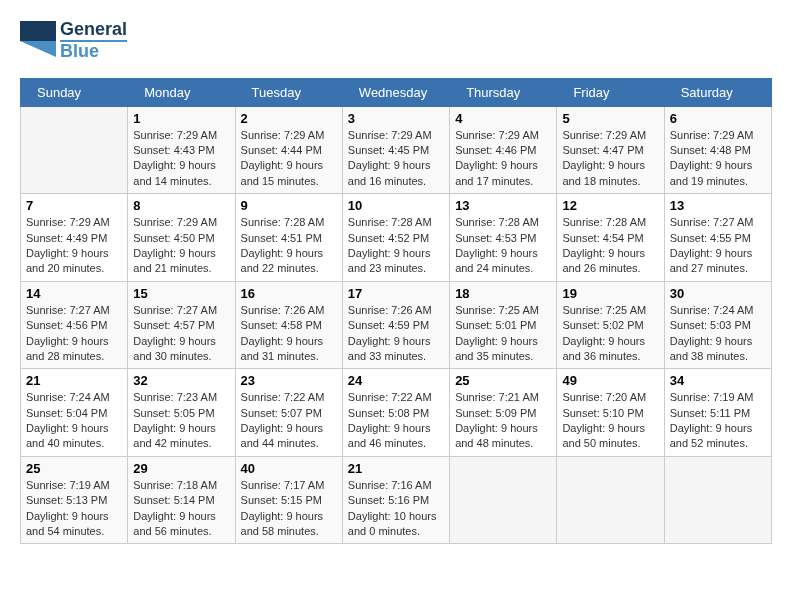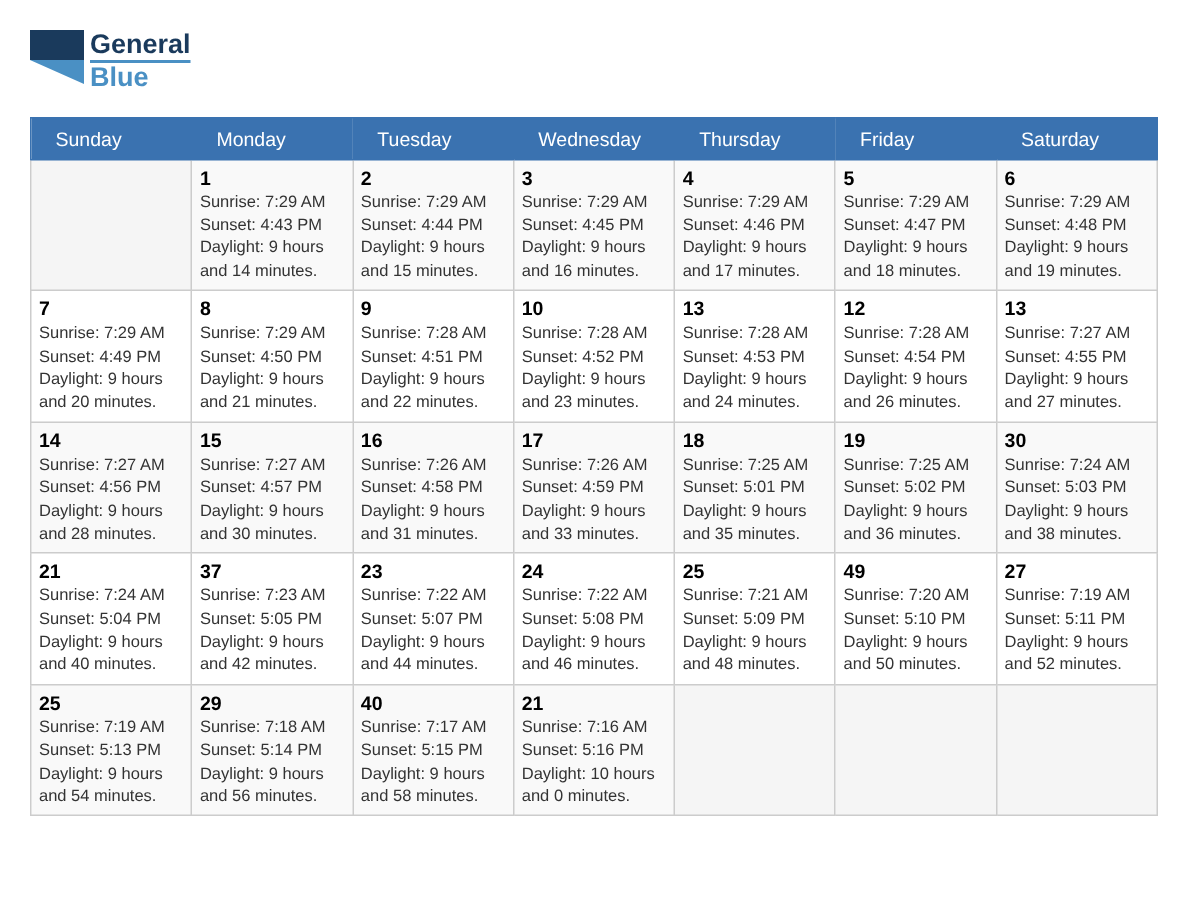--- a/index.html
+++ b/index.html
@@ -202,41 +202,41 @@
           <span class="day-number">30</span>
           <div class="day-info">Sunrise: 7:24 AM<br>Sunset: 5:03 PM<br>Daylight: 9 hours and 38 minutes.</div>
         </td>
       </tr>
       <tr>
         <td>
           <span class="day-number">21</span>
           <div class="day-info">Sunrise: 7:24 AM<br>Sunset: 5:04 PM<br>Daylight: 9 hours and 40 minutes.</div>
         </td>
         <td>
-          <span class="day-number">37</span>
+          <span class="day-number">32</span>
           <div class="day-info">Sunrise: 7:23 AM<br>Sunset: 5:05 PM<br>Daylight: 9 hours and 42 minutes.</div>
         </td>
         <td>
           <span class="day-number">23</span>
           <div class="day-info">Sunrise: 7:22 AM<br>Sunset: 5:07 PM<br>Daylight: 9 hours and 44 minutes.</div>
         </td>
         <td>
           <span class="day-number">24</span>
           <div class="day-info">Sunrise: 7:22 AM<br>Sunset: 5:08 PM<br>Daylight: 9 hours and 46 minutes.</div>
         </td>
         <td>
           <span class="day-number">25</span>
           <div class="day-info">Sunrise: 7:21 AM<br>Sunset: 5:09 PM<br>Daylight: 9 hours and 48 minutes.</div>
         </td>
         <td>
           <span class="day-number">49</span>
           <div class="day-info">Sunrise: 7:20 AM<br>Sunset: 5:10 PM<br>Daylight: 9 hours and 50 minutes.</div>
         </td>
         <td>
-          <span class="day-number">27</span>
+          <span class="day-number">34</span>
           <div class="day-info">Sunrise: 7:19 AM<br>Sunset: 5:11 PM<br>Daylight: 9 hours and 52 minutes.</div>
         </td>
       </tr>
       <tr>
         <td>
           <span class="day-number">25</span>
           <div class="day-info">Sunrise: 7:19 AM<br>Sunset: 5:13 PM<br>Daylight: 9 hours and 54 minutes.</div>
         </td>
         <td>
           <span class="day-number">29</span>

